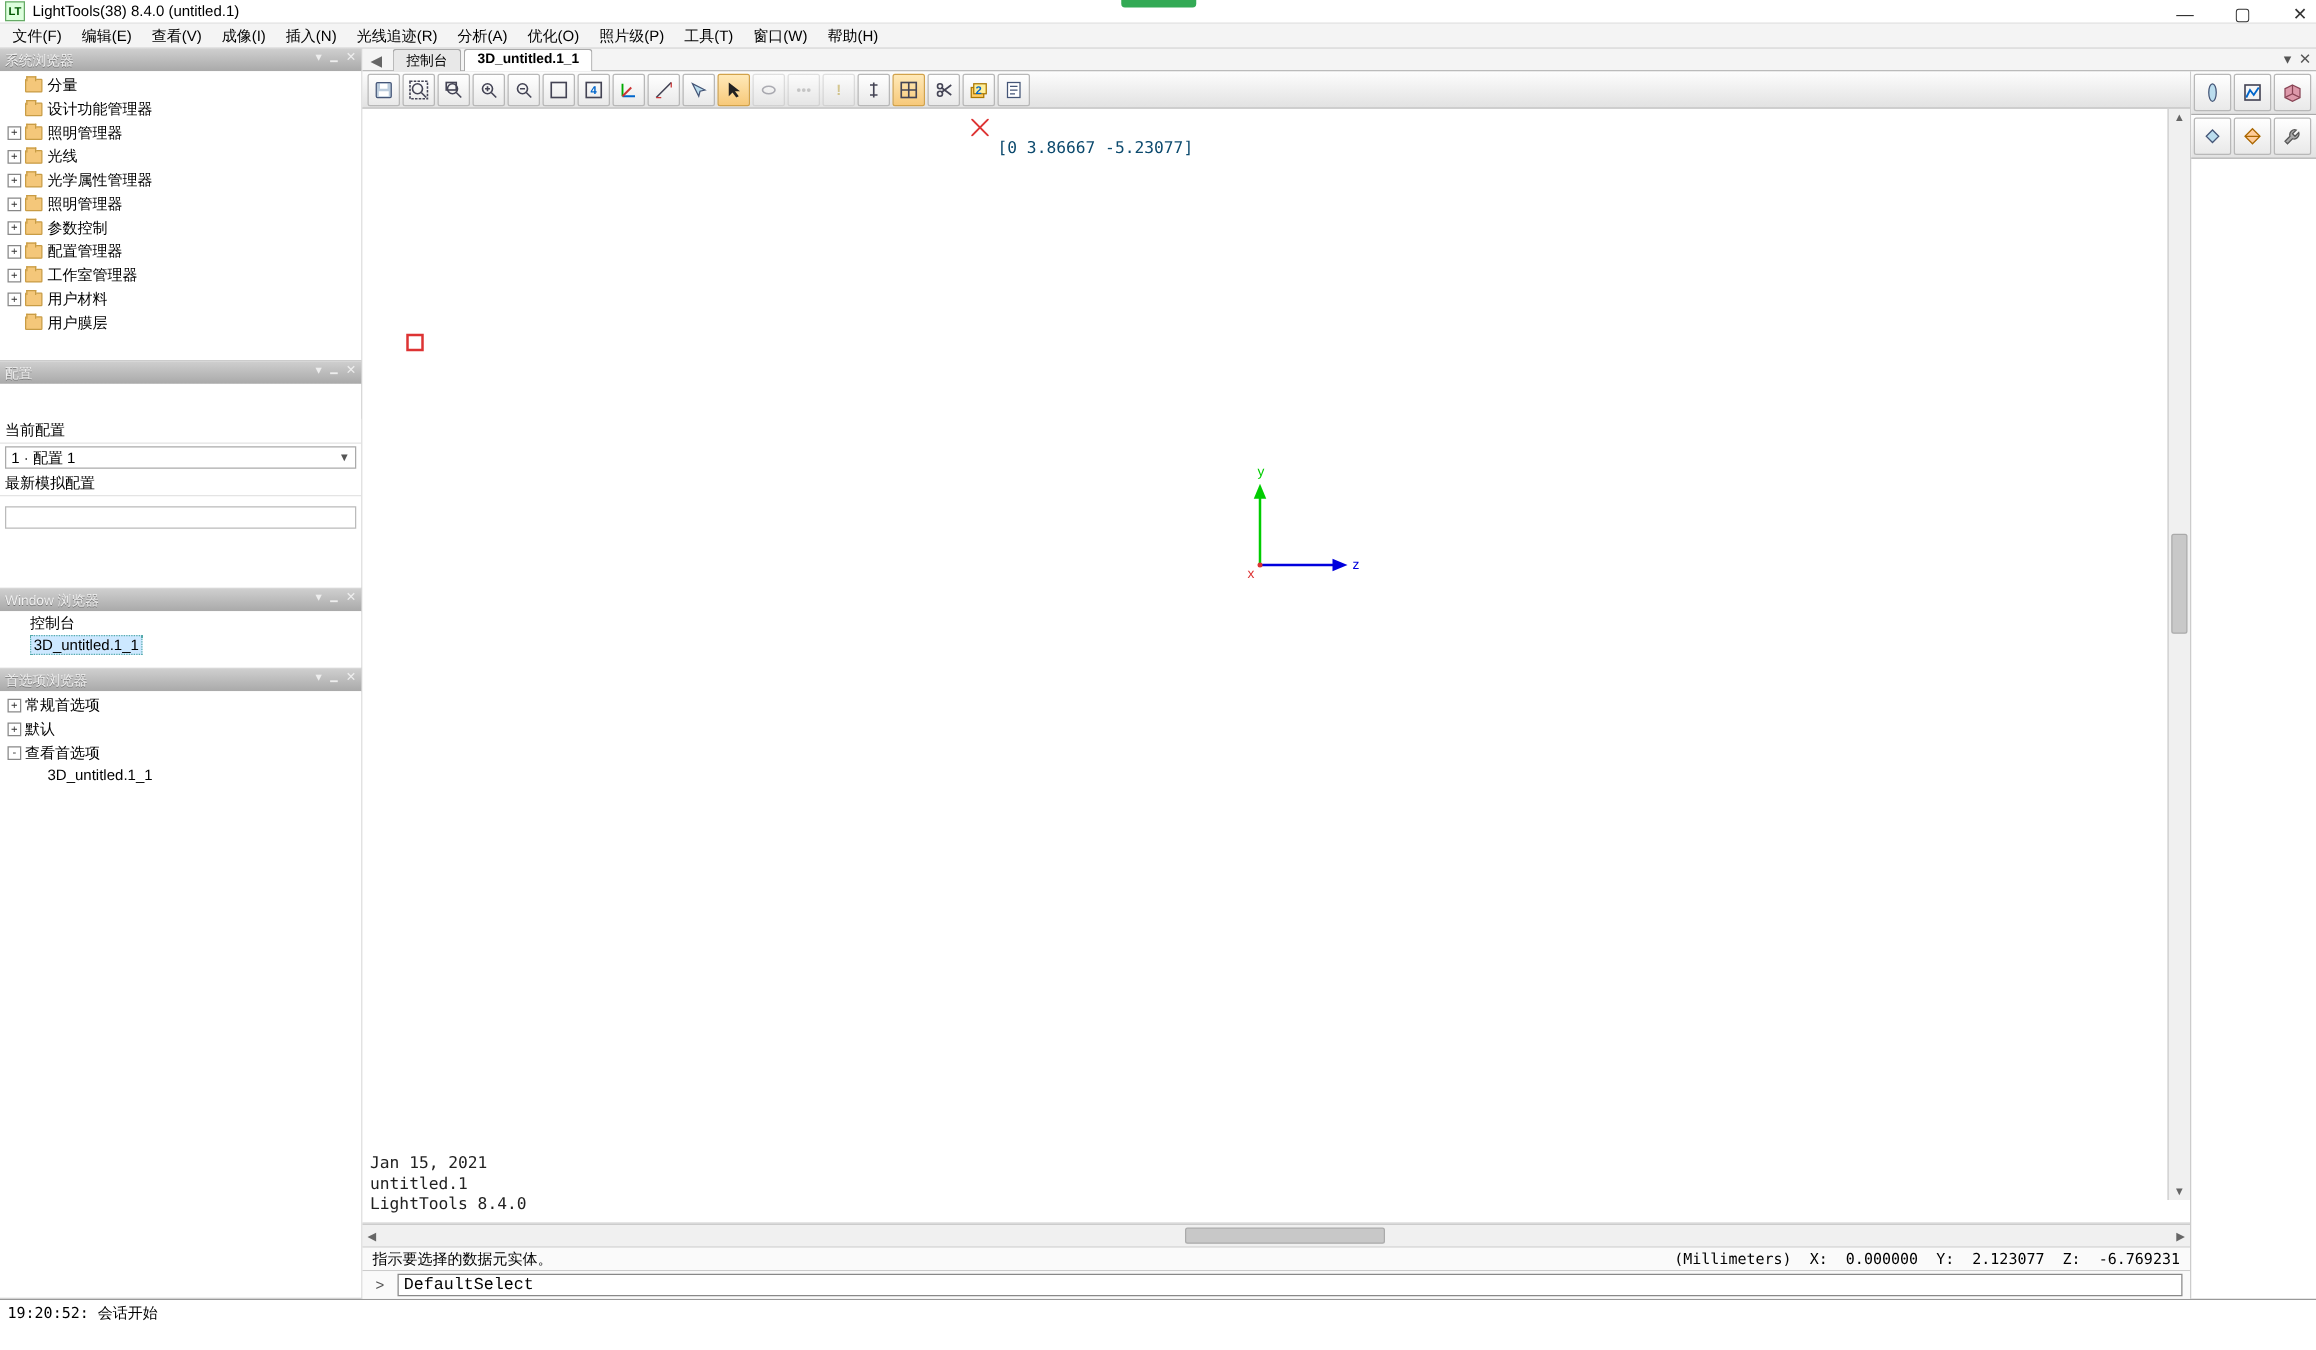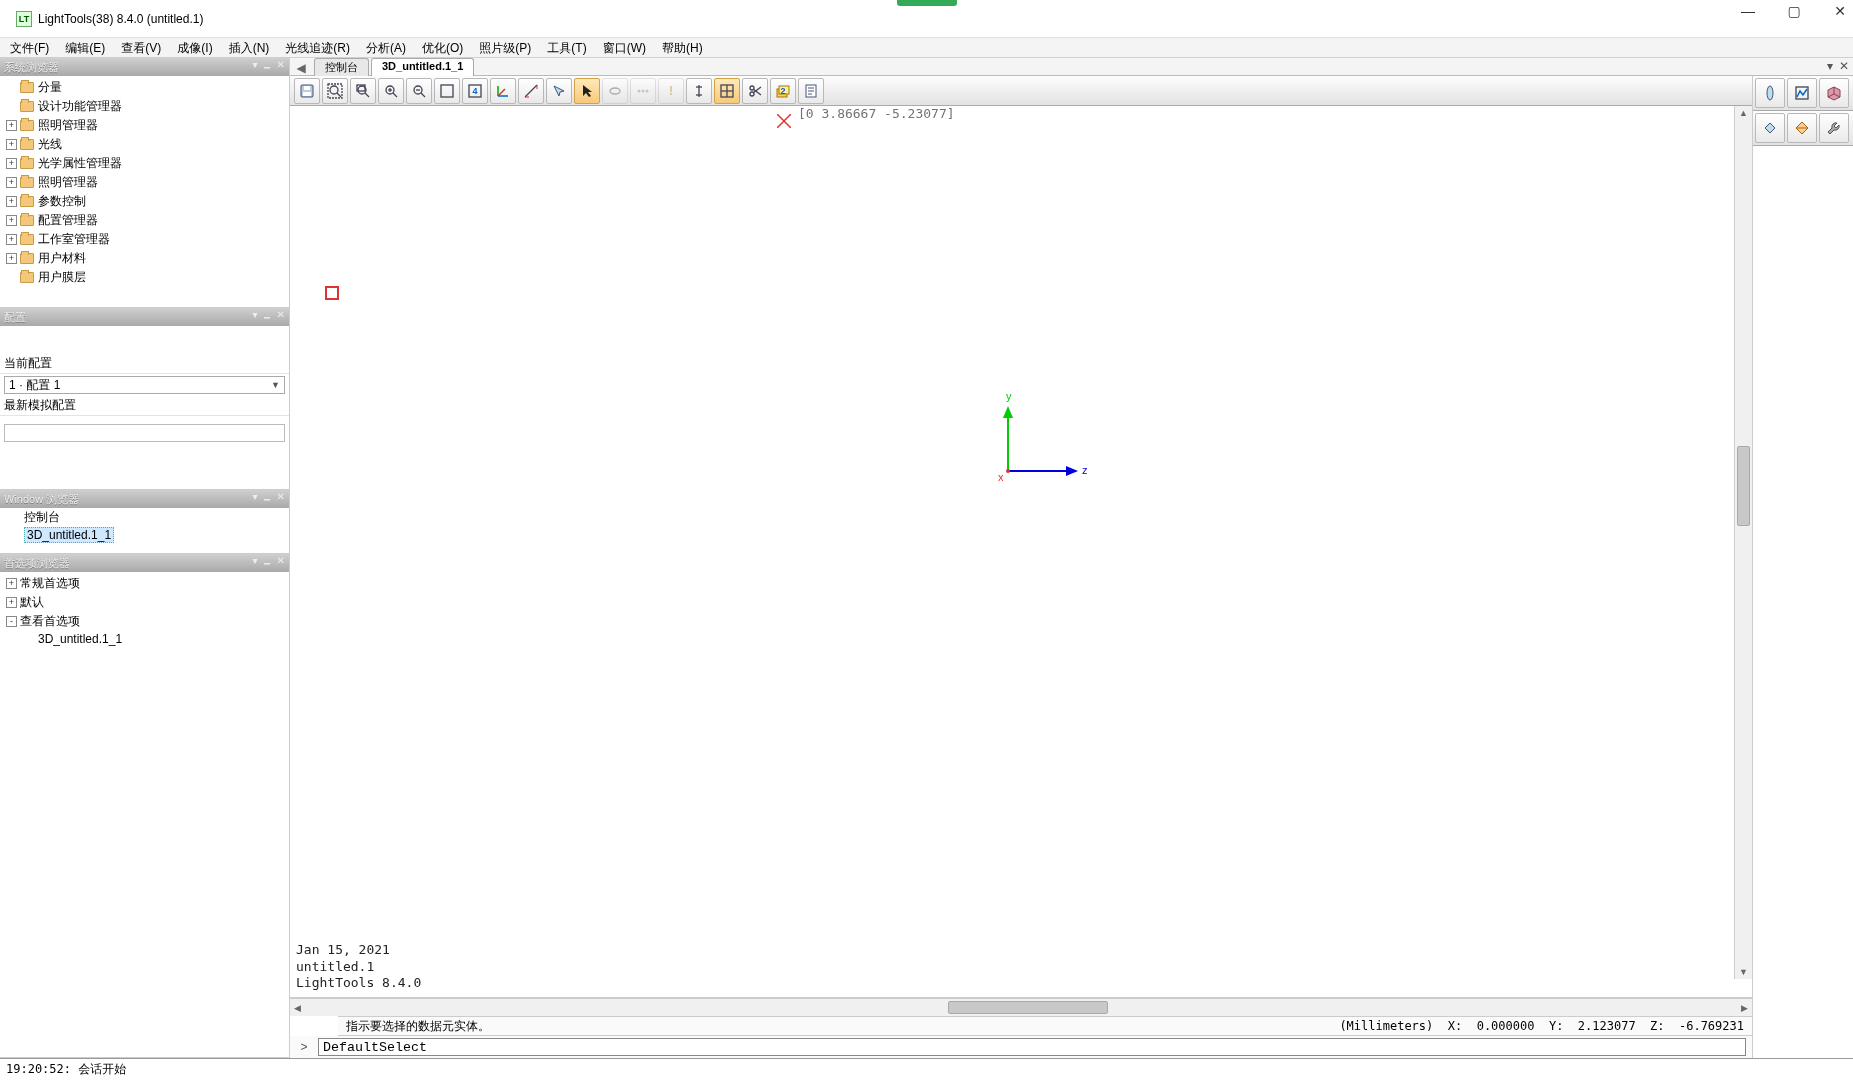--- a/index.html
+++ b/index.html
@@ -21,23 +21,23 @@
   }
   * { box-sizing: border-box; }
   html, body {
     margin: 0; padding: 0; width: 1853px; height: 1080px;
     font-family: "Microsoft YaHei", "Segoe UI", Tahoma, sans-serif;
     font-size: 12px; color: var(--text); background: #fff;
     overflow: hidden;
   }
   
   .titlebar {
-    display: flex; align-items: center; height: 38px;
+    display: flex; align-items: center; height: 19px;
     background: #fff; border-bottom: 1px solid #e0e0e0;
-    padding: 0 16px; position: relative;
+    padding: 0 4px; position: relative;
   }
   .app-icon {
     width: 16px; height: 16px; border: 1px solid #6a6; background: #dfd;
     display: flex; align-items: center; justify-content: center;
     font-size: 9px; font-weight: bold; color: #050; margin-right: 6px;
   }
   .title-text { }
   .win-controls { position: absolute; right: 4px; top: 0; display: flex; gap: 28px; align-items: center; height: 22px; color: #333; }
   .win-btn { width: 18px; text-align: center; cursor: default; font-size: 14px; }
   .top-pill { position:absolute; left:50%; top:0; transform:translateX(-50%); width:60px; height:6px; background:#3a5; border-radius:0 0 3px 3px; }
@@ -122,36 +122,35 @@
   }
   .tbtn.active { background:linear-gradient(#ffe9b8,#f7c97a); border-color:#d2a24a; }
   .tbtn.disabled { opacity:0.4; }
   .tbtn svg { width:16px; height:16px; }
 
   .viewport {
     flex:1; background:#fff; position:relative; overflow:hidden;
     border-bottom:1px solid #ccc;
   }
   .vp-cross { position:absolute; left:487px; top:8px; color:#d33; font-size:14px; }
-  .vp-coord { position:absolute; left:508px; top:0; color:#737373; font-family:Consolas,monospace; font-size:13px; }
+  .vp-coord { position:absolute; left:508px; top:24px; color:#0c4a6e; font-family:Consolas,monospace; font-size:13px; }
   .vp-square { position:absolute; left:35px; top:180px; width:14px; height:14px; border:2px solid #d33; }
   .vp-axes { position:absolute; left:688px; top:280px; }
   .vp-footer { position:absolute; left:6px; bottom:6px; font-family:Consolas,monospace; font-size:13px; color:#222; line-height:1.25; }
   .vp-scroll-v { position:absolute; right:0; top:0; bottom:18px; width:18px; background:#f0f0f0; border-left:1px solid #ccc; }
   .vp-scroll-v .thumb { position:absolute; left:2px; right:2px; top:340px; height:80px; background:#c8c8c8; border:1px solid #aaa; border-radius:2px; }
   .vp-scroll-v .arrow { position:absolute; left:0; right:0; text-align:center; color:#666; font-size:9px; }
   .vp-scroll-h { height:18px; background:#f0f0f0; border-top:1px solid #ccc; position:relative; }
   .vp-scroll-h .thumb { position:absolute; top:2px; bottom:2px; left:45%; width:160px; background:#c8c8c8; border:1px solid #aaa; border-radius:2px; }
   .vp-scroll-h .arrow { position:absolute; top:0; bottom:0; display:flex; align-items:center; color:#666; font-size:9px; }
 
   .status-row {
     height:20px; border-top:1px solid #ccc; border-bottom:1px solid #ccc;
     display:flex; align-items:center; padding:0 8px; justify-content:space-between;
     background:#fafafa;
-    margin-left:48px;
   }
   .status-coords { font-family:Consolas,monospace; }
   .cmd-row {
     height:22px; display:flex; align-items:center; padding:2px 6px; gap:6px;
     background:#fafafa;
   }
   .cmd-prompt { width:16px; text-align:center; color:#555; }
   .cmd-input {
     flex:1; height:18px; border:1px solid #888; padding:0 4px;
     font-family:Liberation Mono, monospace; background:#fff;

